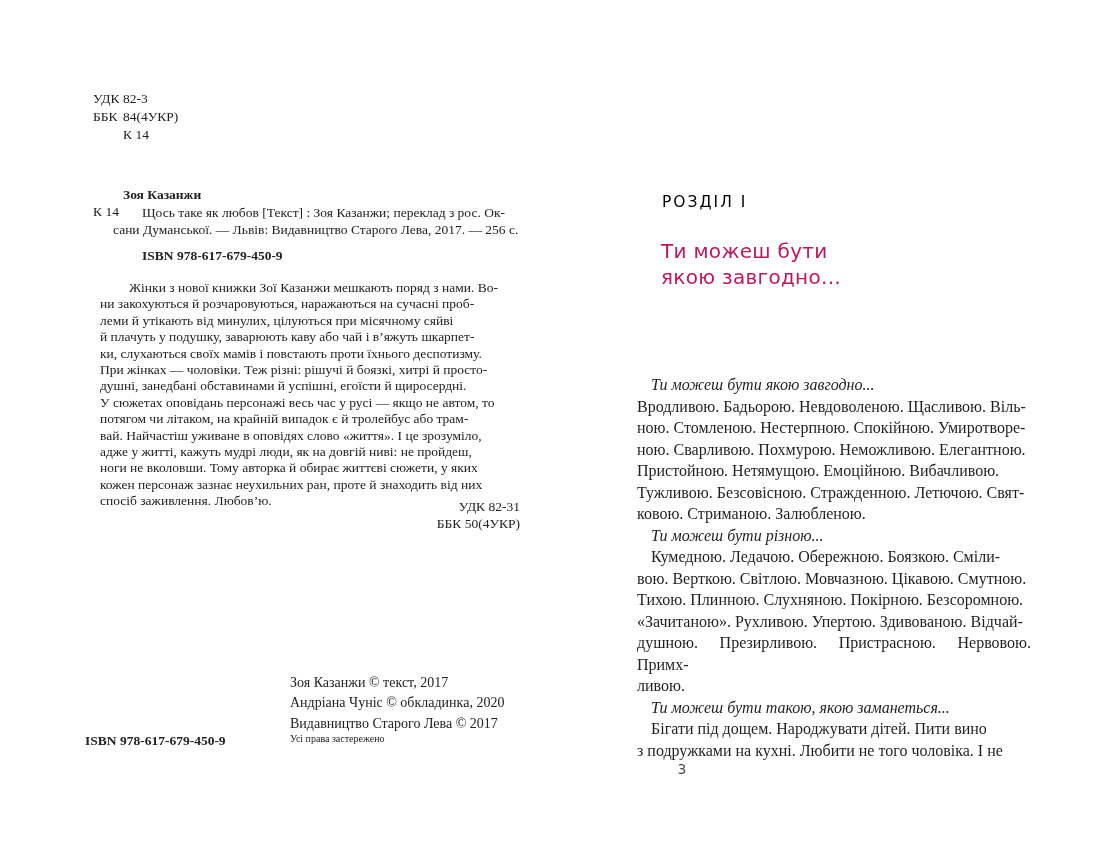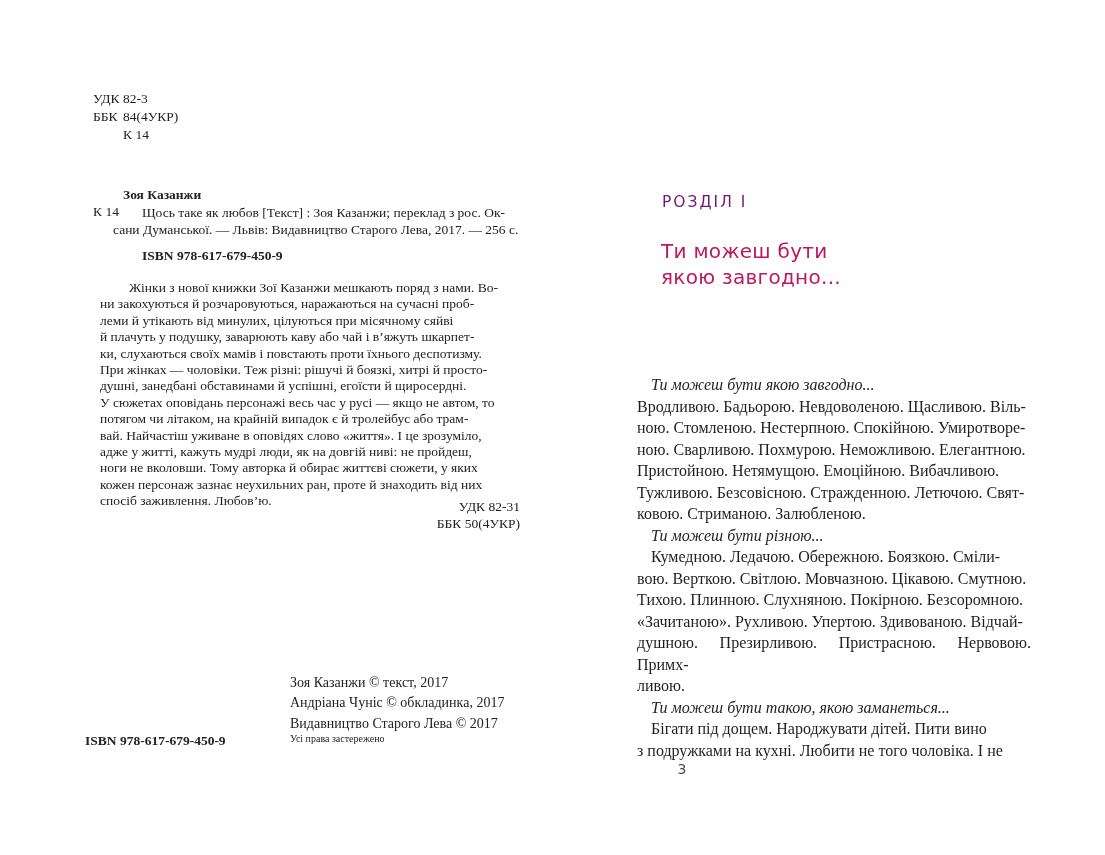--- a/index.html
+++ b/index.html
@@ -59,21 +59,21 @@
   }
   .rights-reserved {
     position: absolute; left: 290px; top: 733px;
     font-size: 10px;
   }
 
   
   .chapter-label {
     position: absolute; left: 110px; top: 193px;
     font-family: "DejaVu Sans", "Liberation Sans", sans-serif;
-    font-size: 15.5px; letter-spacing: 2px; color: #701a75;
+    font-size: 15.5px; letter-spacing: 2px; color: #000000;
   }
   .chapter-title {
     position: absolute; left: 109px; top: 238px;
     font-family: "DejaVu Sans", "Liberation Sans", sans-serif;
     font-size: 20px; line-height: 26px; color: #be185d;
     letter-spacing: 0.3px;
   }
   .body-text {
     position: absolute; left: 85px; top: 374px; width: 394px;
     font-size: 16px; line-height: 21.5px; color: #1f1f1f;
@@ -132,21 +132,21 @@
 адже у житті, кажуть мудрі люди, як на довгій ниві: не пройдеш,
 ноги не вколовши. Тому авторка й обирає життєві сюжети, у яких
 кожен персонаж зазнає неухильних ран, проте й знаходить від них
 спосіб заживлення. Любов’ю.</div>
 
     <div class="classification ml">УДК 82-31
 ББК 50(4УКР)</div>
 
     <div class="copyright-block">
       <div>Зоя Казанжи © текст, 2017</div>
-      <div>Андріана Чуніс © обкладинка, 2017</div>
+      <div>Андріана Чуніс © обкладинка, 2020</div>
       <div>Видавництво Старого Лева © 2017</div>
     </div>
 
     <div class="isbn-footer">ISBN 978-617-679-450-9</div>
     <div class="rights-reserved">Усі права застережено</div>
   </div>
 
   <div class="page page-right">
 
     <div class="chapter-label">РОЗДІЛ І</div>

